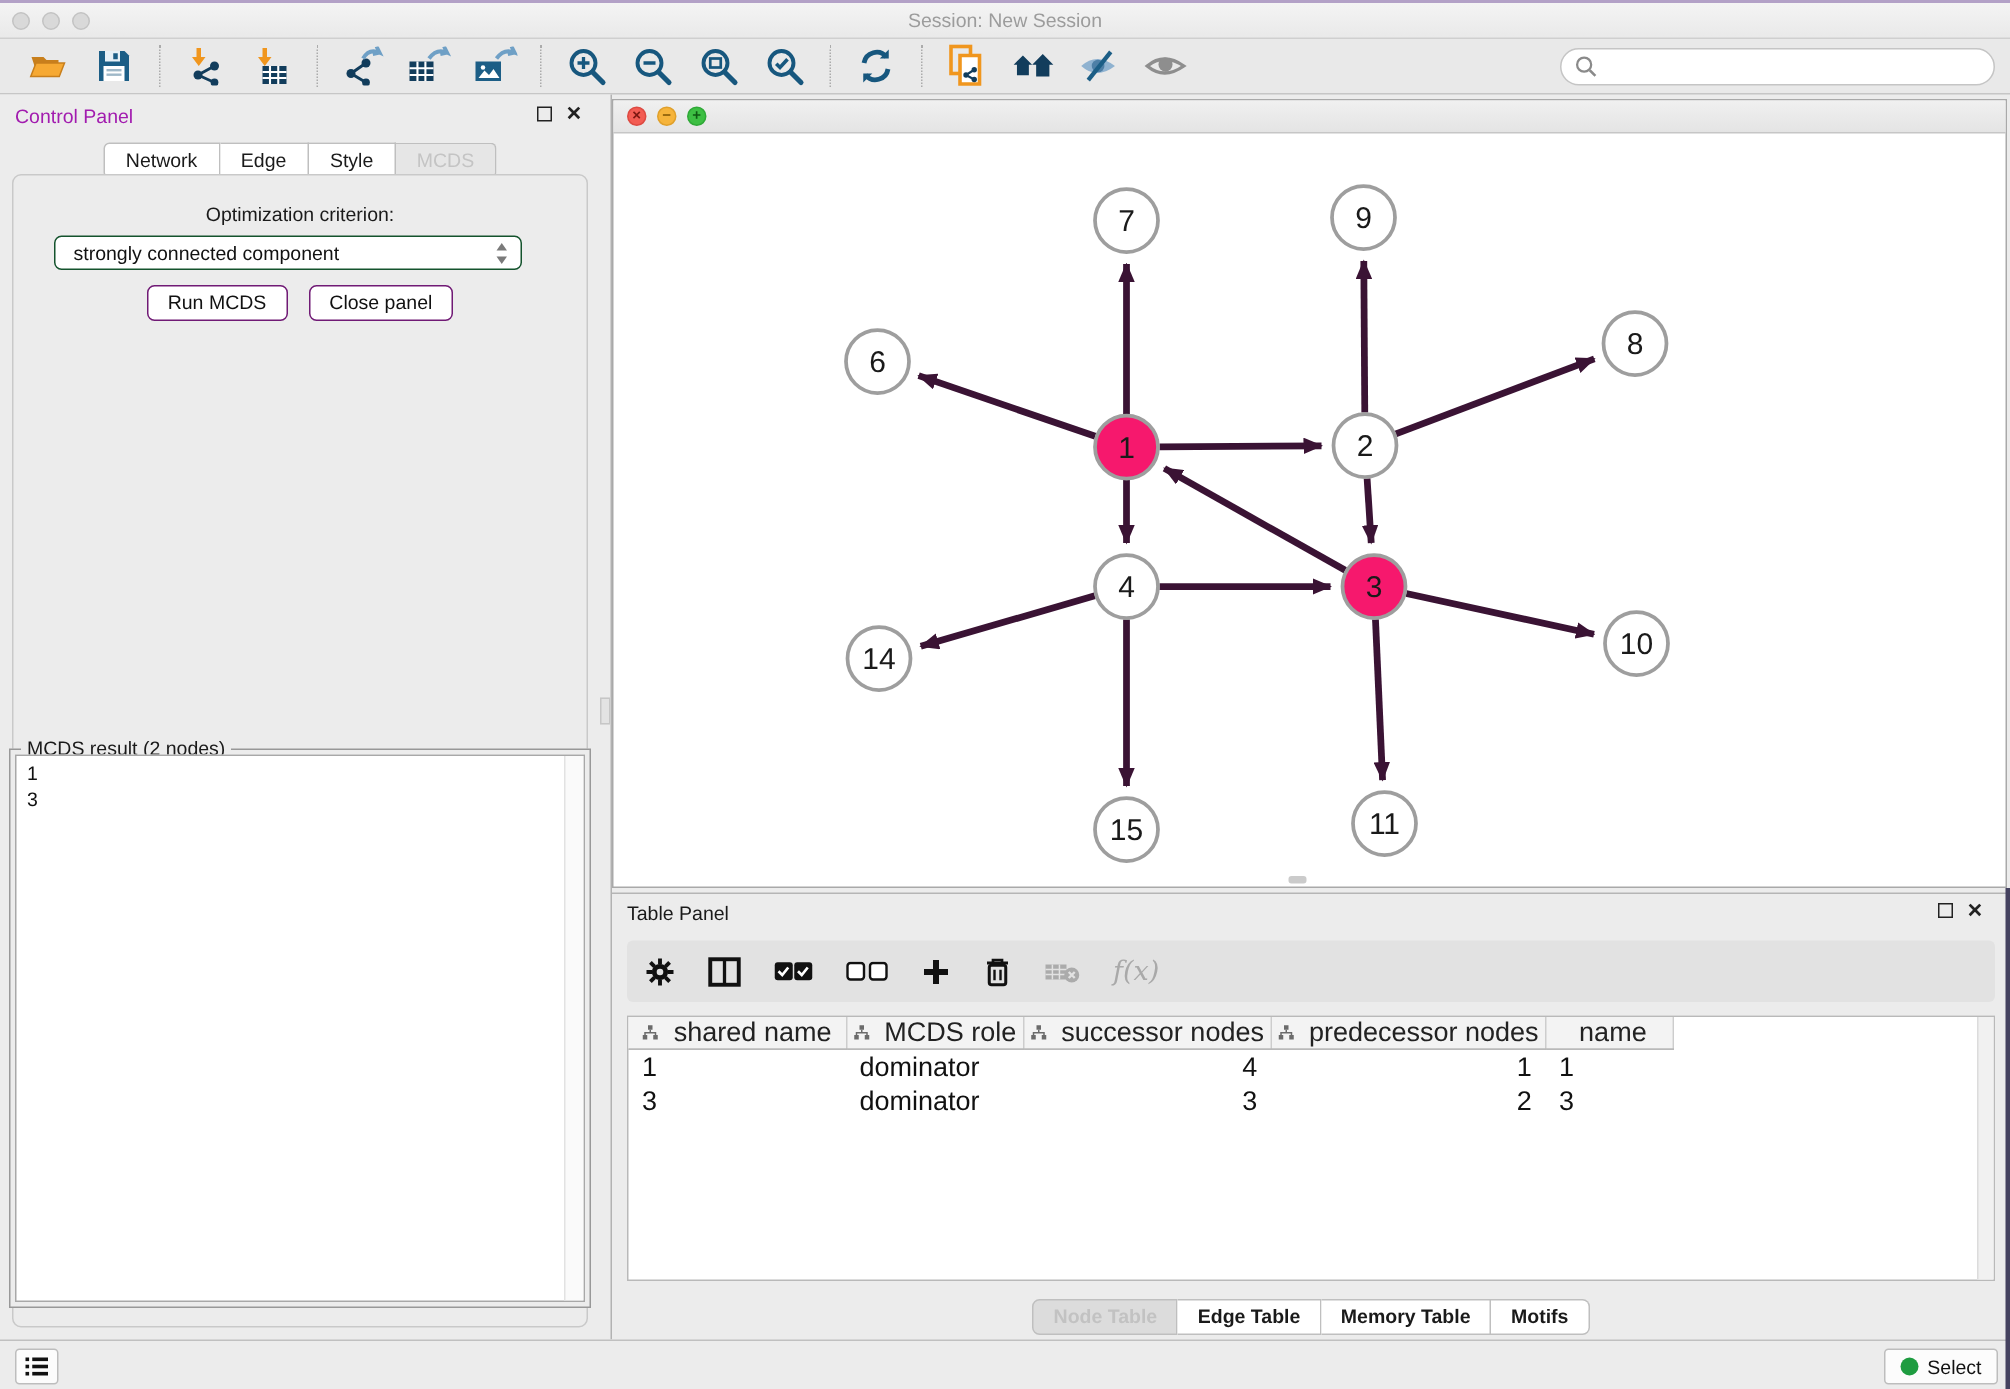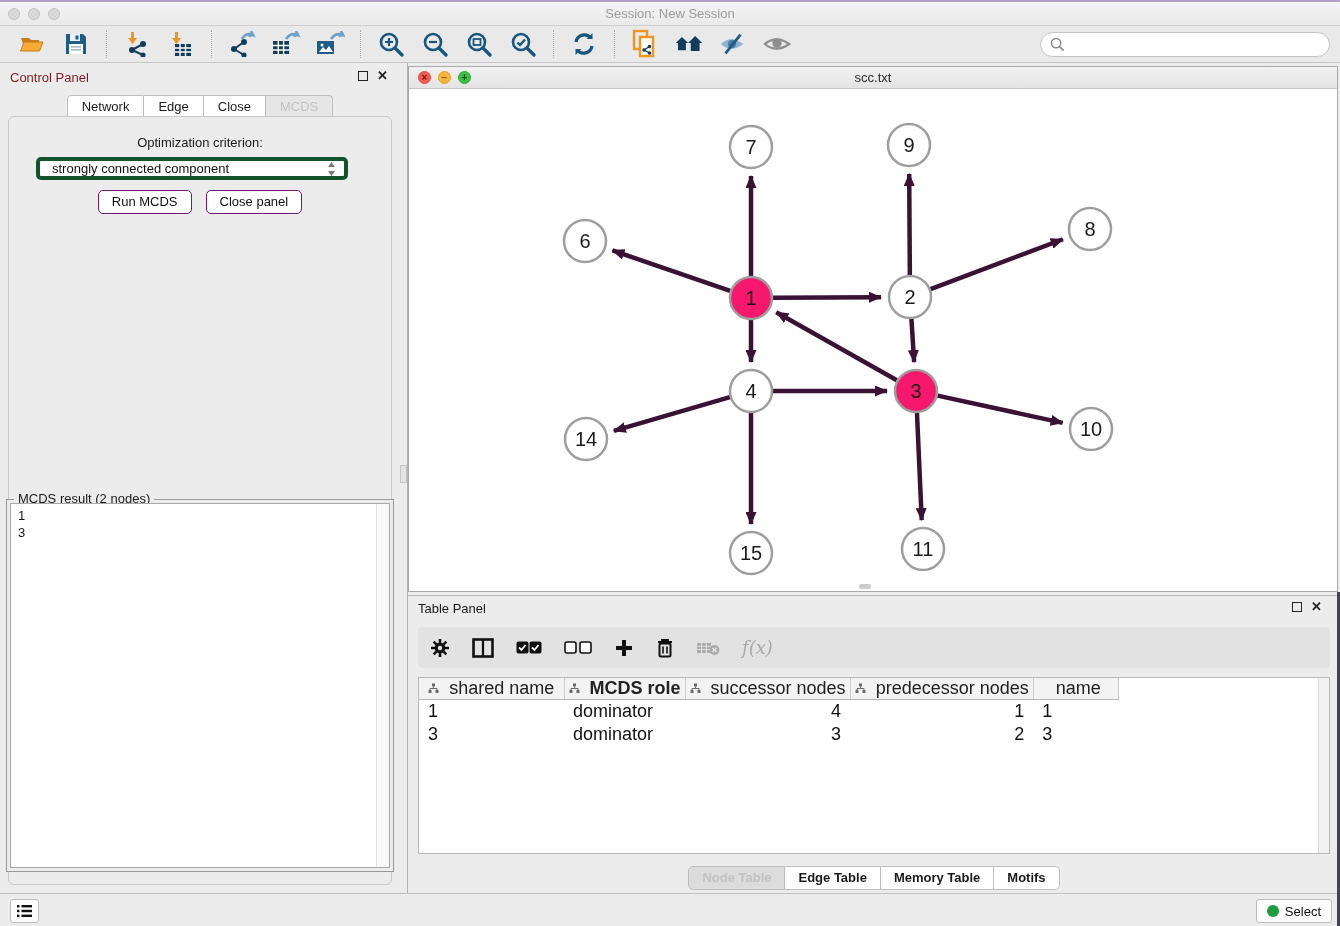--- a/index.html
+++ b/index.html
@@ -22,37 +22,37 @@
   .tb-btn { width:30px; height:30px; display:flex; align-items:center; justify-content:center;
     margin:0 7px; flex:0 0 auto; }
   .tb-sep { width:1px; height:28px; border-left:1px dotted #ABABAB; margin:0 8px; flex:0 0 auto; }
   .searchbox { margin-left:auto; width:290px; height:25px; background:#fff; border:1px solid #C5C5C5;
     border-radius:13px; display:flex; align-items:center; padding:0 9px; }
   .searchbox input { border:none; outline:none; flex:1; font-size:13px; background:transparent;
     font-family:"Liberation Sans", sans-serif; margin-left:6px; }
 
   
   .control-panel { position:absolute; left:0; top:63px; width:400px; height:822px; background:#ECECEC; }
-  .panel-header { position:absolute; top:7px; left:10px; font-size:13px; color:#7f1d1d; }
+  .panel-header { position:absolute; top:7px; left:10px; font-size:13px; color:#a21caf; }
   .panel-btns { position:absolute; top:8px; right:12px; display:flex; gap:9px; align-items:center; }
   .float-btn { width:10px; height:10px; border:1.5px solid #222; background:transparent; }
   .close-btn { font-size:13px; font-weight:bold; color:#222; line-height:10px; }
 
   .tabbar { position:absolute; top:32px; left:0; right:0; display:flex; justify-content:center; }
   .tab { font-size:13px; color:#1A1A1A; background:#FFF; border:1px solid #BFBFBF; border-left:none;
     padding:3px 14px 4px; }
   .tab:first-child { border-left:1px solid #BFBFBF; border-radius:4px 0 0 4px; }
   .tab:last-child { border-radius:0 4px 4px 0; }
   .tab.active { background:#E6E6E6; color:#C4C4C4; }
 
   .cp-body { position:absolute; top:53px; left:8px; right:8px; bottom:0;
     border:1px solid #C9C9C9; border-radius:6px; background:#ECECEC; }
   .opt-label { position:absolute; top:72px; left:0; right:0; text-align:center; font-size:13px; color:#1A1A1A; }
   .dropdown { position:absolute; top:94px; left:36px; width:312px; height:23px; background:#FFF;
-    border:4px solid #14532d; border-radius:5px; display:flex; align-items:center; padding:0 8px 0 12px; }
+    border:1px solid #14532d; border-radius:5px; display:flex; align-items:center; padding:0 8px 0 12px; }
   .dropdown .dd-text { flex:1; font-size:13px; color:#111; }
   .btn-row { position:absolute; top:127px; left:0; right:0; display:flex; justify-content:center; gap:14px; }
   .push-btn { background:#FFF; border:1px solid #701a75; border-radius:5px; font-size:13px; color:#111;
     padding:3px 13px 4px; font-family:"Liberation Sans", sans-serif; }
 
   .result-box { position:absolute; left:6px; right:6px; top:436px; height:373px;
     border:1px solid #989898; background:#ECECEC; }
   .result-legend { position:absolute; top:-9px; left:7px; background:#ECECEC; padding:0 4px;
     font-size:13px; color:#1A1A1A; }
   .result-inner { position:absolute; inset:3px; border:1px solid #A8A8A8; background:#FFF; overflow:hidden; }
@@ -270,21 +270,21 @@
 
   <div class="control-panel">
     <div class="panel-header">Control Panel</div>
     <div class="panel-btns">
       <div class="float-btn"></div>
       <div class="close-btn">✕</div>
     </div>
     <div class="tabbar" id="control-tabs">
         <div class="tab">Network</div>
         <div class="tab">Edge</div>
-        <div class="tab">Close</div>
+        <div class="tab">Style</div>
         <div class="tab active">MCDS</div>
       </div>
     <div class="cp-body"></div>
     <div class="opt-label">Optimization criterion:</div>
     <div class="dropdown">
       <span class="dd-text">strongly connected component</span>
       <svg width="9" height="16" viewBox="0 0 9 16">
           <path d="M4.5 1 L8 6 H1 z" fill="#7A7A7A"></path>
           <path d="M4.5 15 L1 10 h7 z" fill="#7A7A7A"></path>
         </svg>
@@ -310,21 +310,20 @@
     <div class="grip"></div>
   </div>
 
   <div class="net-window">
     <div class="net-titlebar">
       <div class="net-lights">
         <div class="nl red">×</div>
         <div class="nl yellow">−</div>
         <div class="nl green">+</div>
       </div>
-      <div class="net-title">scc.txt</div>
     </div>
     <svg id="graph-svg" width="928" height="502">
       <defs>
         <marker id="arrow" markerWidth="13" markerHeight="11" refX="12" refY="5.5" orient="auto" markerUnits="userSpaceOnUse">
           <path d="M0,0 L13,5.5 L0,11 Z" fill="#3A1334"></path>
         </marker>
       </defs>
     <line x1="342" y1="187" x2="342" y2="87" stroke="#3A1334" stroke-width="4.5" marker-end="url(#arrow)"></line>
         <line x1="321.1924875913935" y1="201.85525176330984" x2="203.42808453861764" y2="161.4180772210916" stroke="#3A1334" stroke-width="4.5" marker-end="url(#arrow)"></line>
         <line x1="363.9995649035371" y1="208.86163795658152" x2="472.0005735362466" y2="208.1823863299607" stroke="#3A1334" stroke-width="4.5" marker-end="url(#arrow)"></line>
@@ -432,21 +431,21 @@
           <thead>
             <tr>
               <th style="width: 145px;">
     <svg width="11" height="11" viewBox="0 0 11 11">
                   <rect x="4" y="0.5" width="3" height="3" fill="#6B6B6B"></rect>
                   <rect x="0.5" y="7" width="3" height="3" fill="#6B6B6B"></rect>
                   <rect x="7.5" y="7" width="3" height="3" fill="#6B6B6B"></rect>
                   <path d="M5.5 3.5 v2 M2 7 v-1.5 h7 V7" stroke="#6B6B6B" fill="none"></path>
                 </svg>
   <span class="hlabel">shared name</span></th>
-              <th style="width: 115px; font-weight: bold;">
+              <th style="width: 115px;">
     <svg width="11" height="11" viewBox="0 0 11 11">
                   <rect x="4" y="0.5" width="3" height="3" fill="#6B6B6B"></rect>
                   <rect x="0.5" y="7" width="3" height="3" fill="#6B6B6B"></rect>
                   <rect x="7.5" y="7" width="3" height="3" fill="#6B6B6B"></rect>
                   <path d="M5.5 3.5 v2 M2 7 v-1.5 h7 V7" stroke="#6B6B6B" fill="none"></path>
                 </svg>
   <span class="hlabel">MCDS role</span></th>
               <th style="width: 163px;">
     <svg width="11" height="11" viewBox="0 0 11 11">
                   <rect x="4" y="0.5" width="3" height="3" fill="#6B6B6B"></rect>

